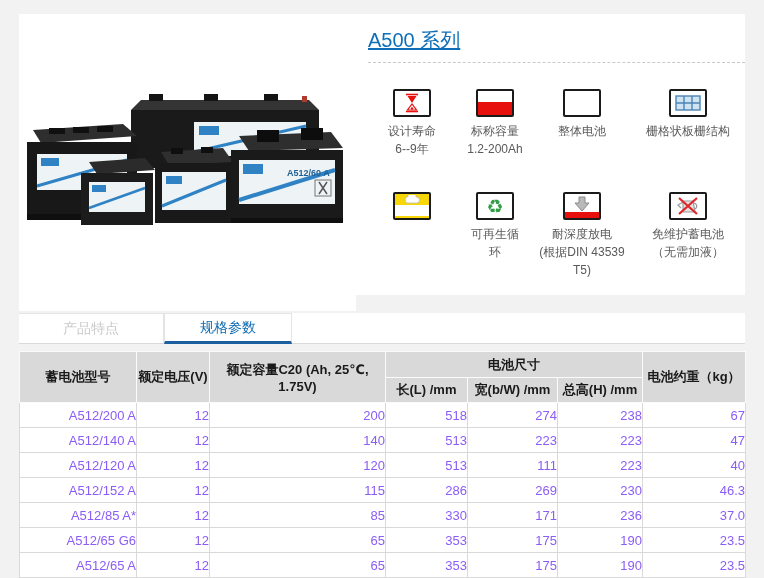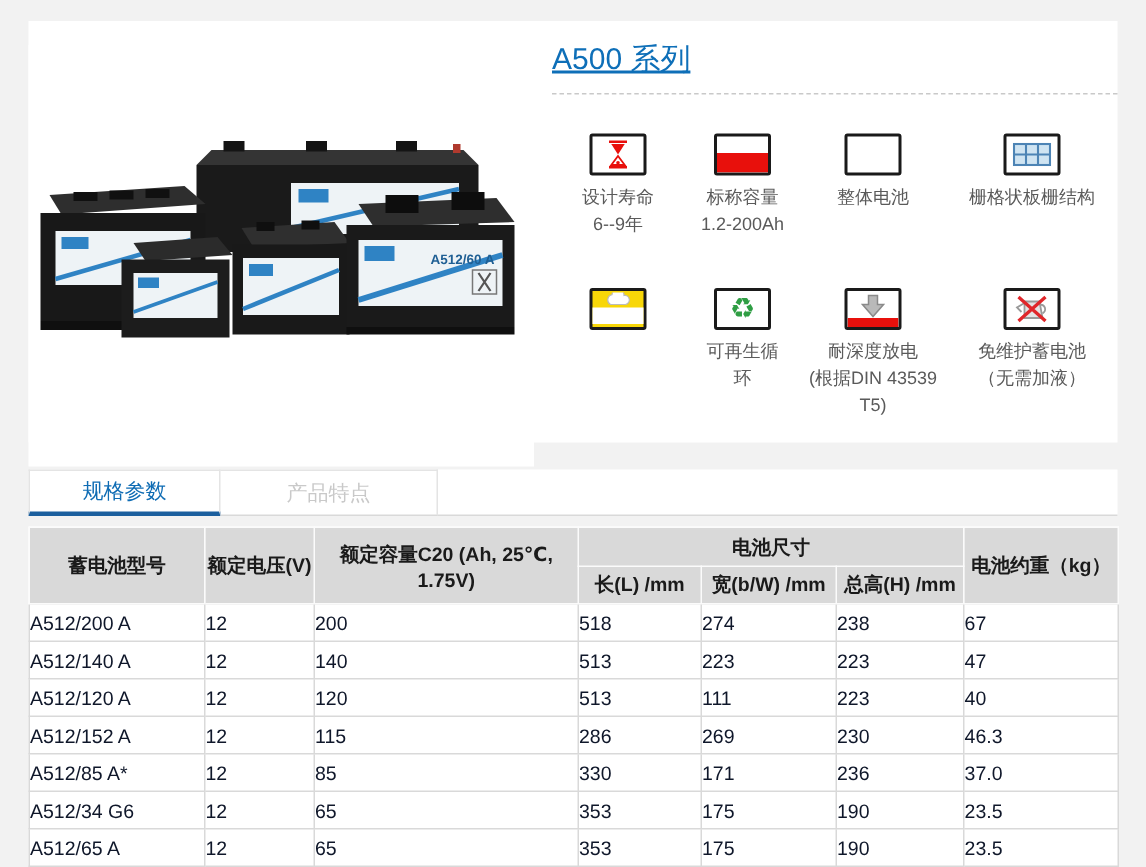--- a/index.html
+++ b/index.html
@@ -73,21 +73,21 @@
     position:absolute; left:19px; top:351px; width:726px;
     border-collapse:collapse; background:#fff; table-layout:fixed;
     font-size:13px;
   }
   table.spec th {
     background:#d9d9d9; border:1px solid #fbfbfb; color:#1a1a1a;
     font-weight:bold; height:25px; text-align:center; font-size:13px;
   }
   table.spec thead tr:first-child th { height:26px; }
   table.spec td {
-    border:1px solid #d9d9d9; height:25px; text-align:left; color:#0f172a;
+    border:1px solid #d9d9d9; height:25px; text-align:right; color:#8b5cf6;
   }
   table.spec { border:1px solid #cfcfcf; }
 
   
   svg text { font-family:"Liberation Sans",sans-serif; }
 </style>
 </head>
 <body>
 
 <div class="top-card">
@@ -252,22 +252,22 @@
           </div>
         <div class="feature-label">免维护蓄电池
 （无需加液）</div>
       </div>
 
     </div>
   </div>
 </div>
 
 <div class="tabs">
+  <div class="tab tab-features">产品特点</div>
   <div class="tab tab-specs">规格参数</div>
-  <div class="tab tab-features">产品特点</div>
   <div class="tab-filler"></div>
 </div>
 
 <table class="spec">
   <colgroup>
     <col style="width:117px">
       <col style="width:73px">
       <col style="width:176px">
     <col style="width:82px">
       <col style="width:90px">
@@ -328,21 +328,21 @@
     <tr>
       <td>A512/85 A*</td>
       <td>12</td>
       <td>85</td>
       <td>330</td>
       <td>171</td>
       <td>236</td>
       <td>37.0</td>
     </tr>
     <tr>
-      <td>A512/34 G6</td>
+      <td>A512/65 G6</td>
       <td>12</td>
       <td>65</td>
       <td>353</td>
       <td>175</td>
       <td>190</td>
       <td>23.5</td>
     </tr>
     <tr>
       <td>A512/65 A</td>
       <td>12</td>

